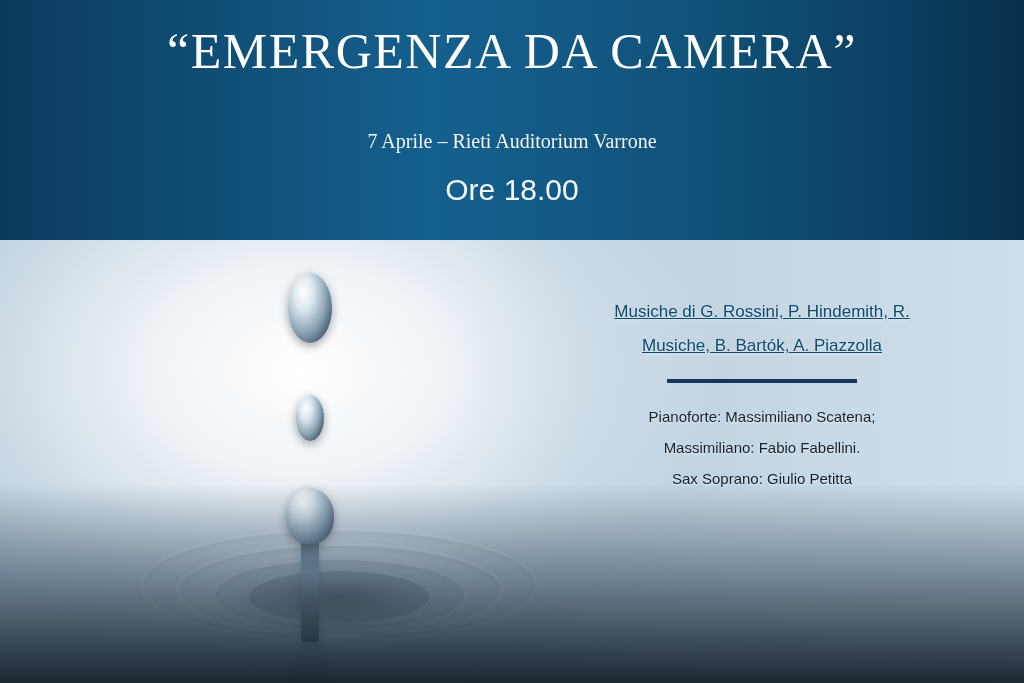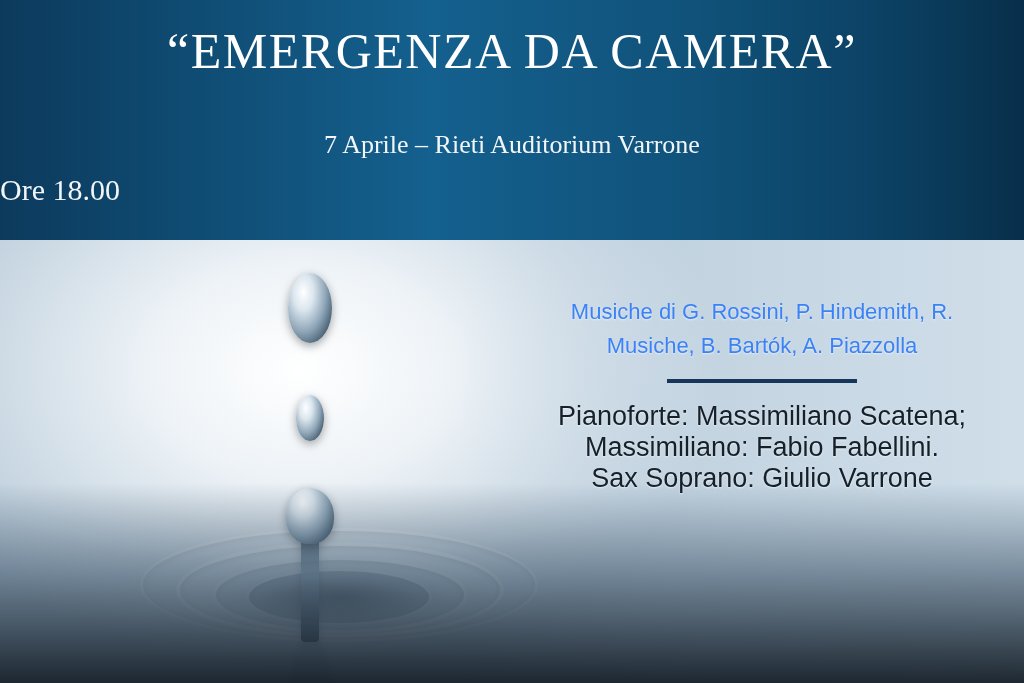--- a/index.html
+++ b/index.html
@@ -44,29 +44,30 @@
     white-space: nowrap;
   }
   .banner-sub1 {
     position: absolute;
     left: 0;
     top: 130px;
     width: 1024px;
     text-align: center;
     color: #f2f6f8;
     font-family: "Liberation Serif", serif;
-    font-size: 26px;
+    font-size: 20px;
   }
   .banner-sub2 {
     position: absolute;
     left: 0;
     top: 173px;
     width: 1024px;
+    text-align: center;
     color: #f2f6f8;
-    font-family: Liberation Serif, serif;
+    font-family: Liberation Sans, sans-serif;
     font-size: 30px;
   }
 
   
   .photo {
     position: absolute;
     left: 0;
     top: 240px;
     width: 1024px;
     height: 443px;
@@ -142,33 +143,34 @@
   
   .credits {
     position: absolute;
     left: 512px;
     top: 295px;
     width: 500px;
     text-align: center;
     color: #12232f;
   }
   .credits .composers {
-    font-size: 22px;
+    font-size: 17px;
     line-height: 34px;
-    color: #3b82f6;
+    color: #0c4a6e;
     text-shadow: 0 1px 2px rgba(255,255,255,0.6);
+    text-decoration: underline;
   }
   .divider {
     width: 190px;
     height: 4px;
     background: #16365c;
     margin: 16px auto 18px auto;
   }
   .credits .performer {
-    font-size: 27px;
+    font-size: 15px;
     line-height: 31px;
     color: #16202a;
     text-shadow: 0 1px 2px rgba(255,255,255,0.6);
   }
 </style>
 </head>
 <body>
 
 <div id="poster">
 
@@ -197,16 +199,16 @@
   </div>
 
   <div class="credits">
     <div class="composers">Musiche di G. Rossini, P. Hindemith, R.</div>
     <div class="composers">Musiche, B. Bartók, A. Piazzolla</div>
 
     <div class="divider"></div>
 
     <div class="performer">Pianoforte: Massimiliano Scatena;</div>
     <div class="performer">Massimiliano: Fabio Fabellini.</div>
-    <div class="performer">Sax Soprano: Giulio Varrone</div>
+    <div class="performer">Sax Soprano: Giulio Petitta</div>
   </div>
 
 </div>
 
 </body></html>

